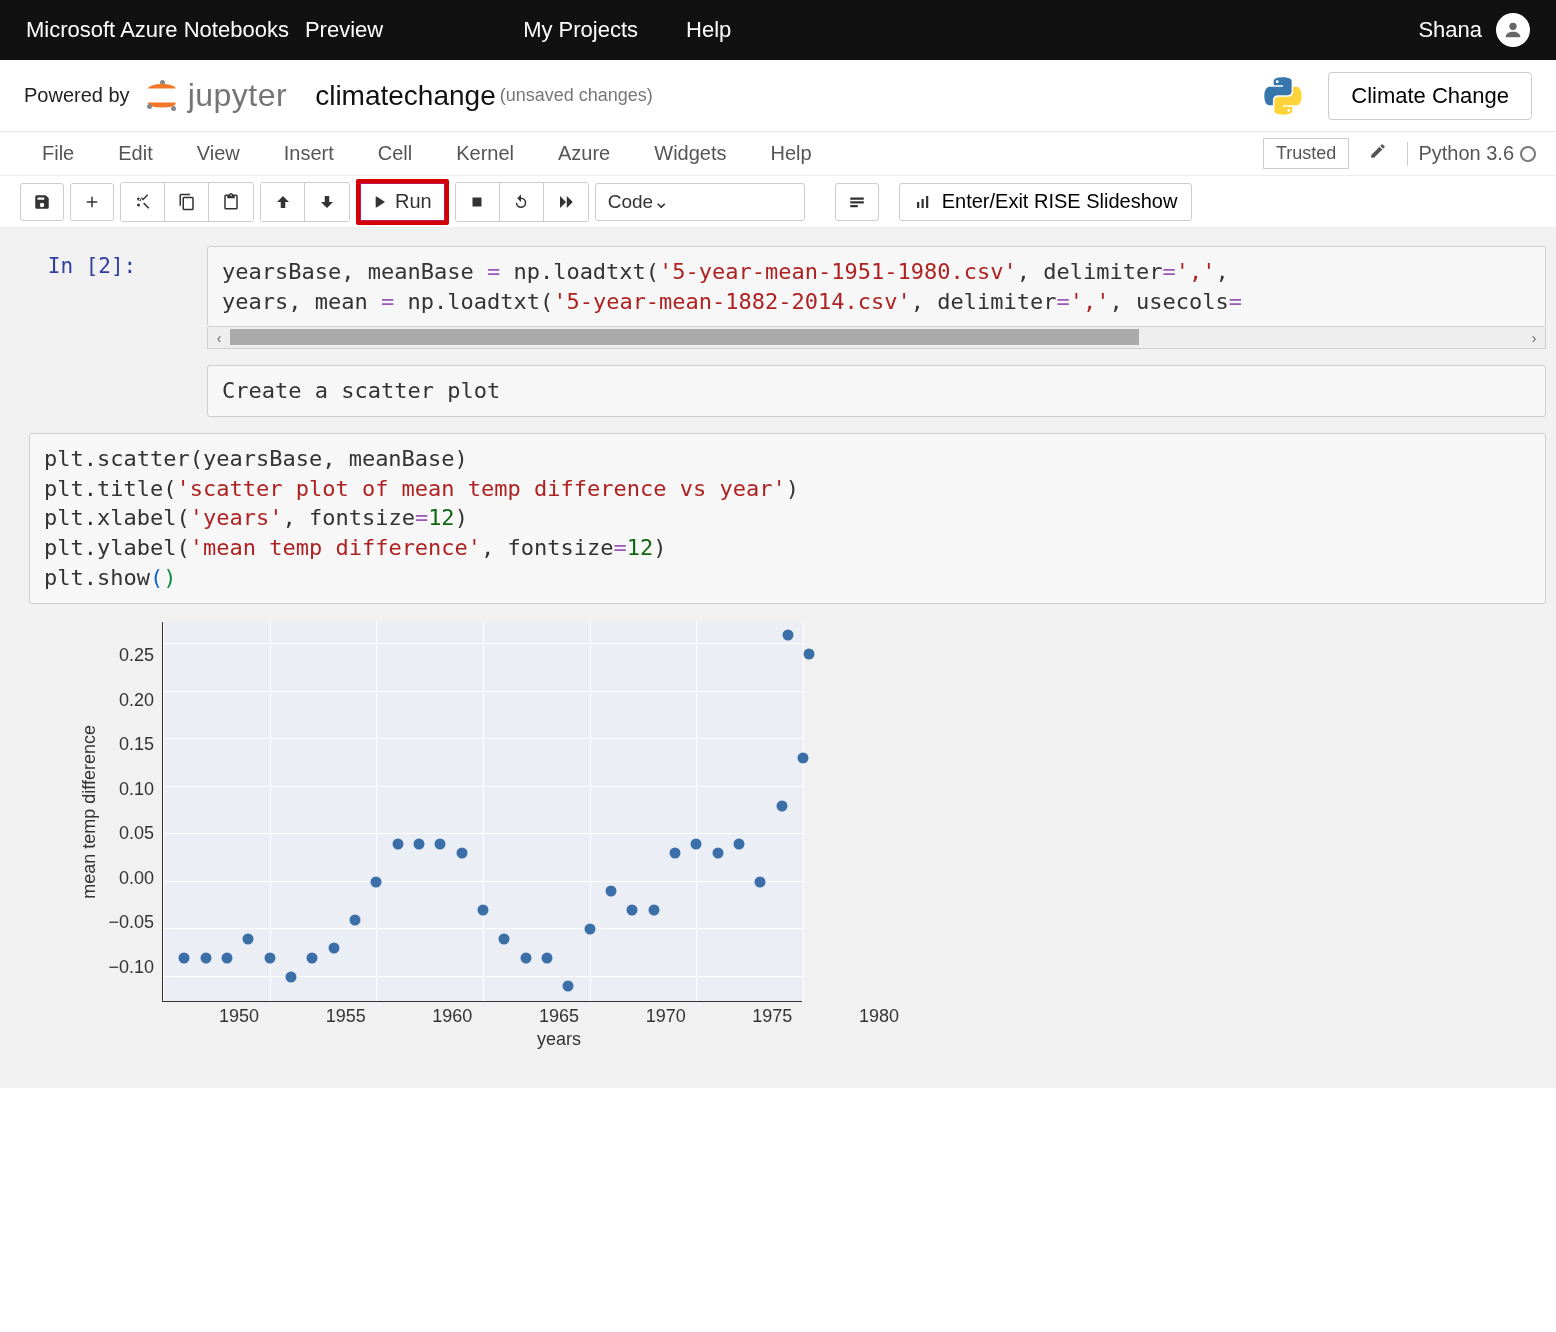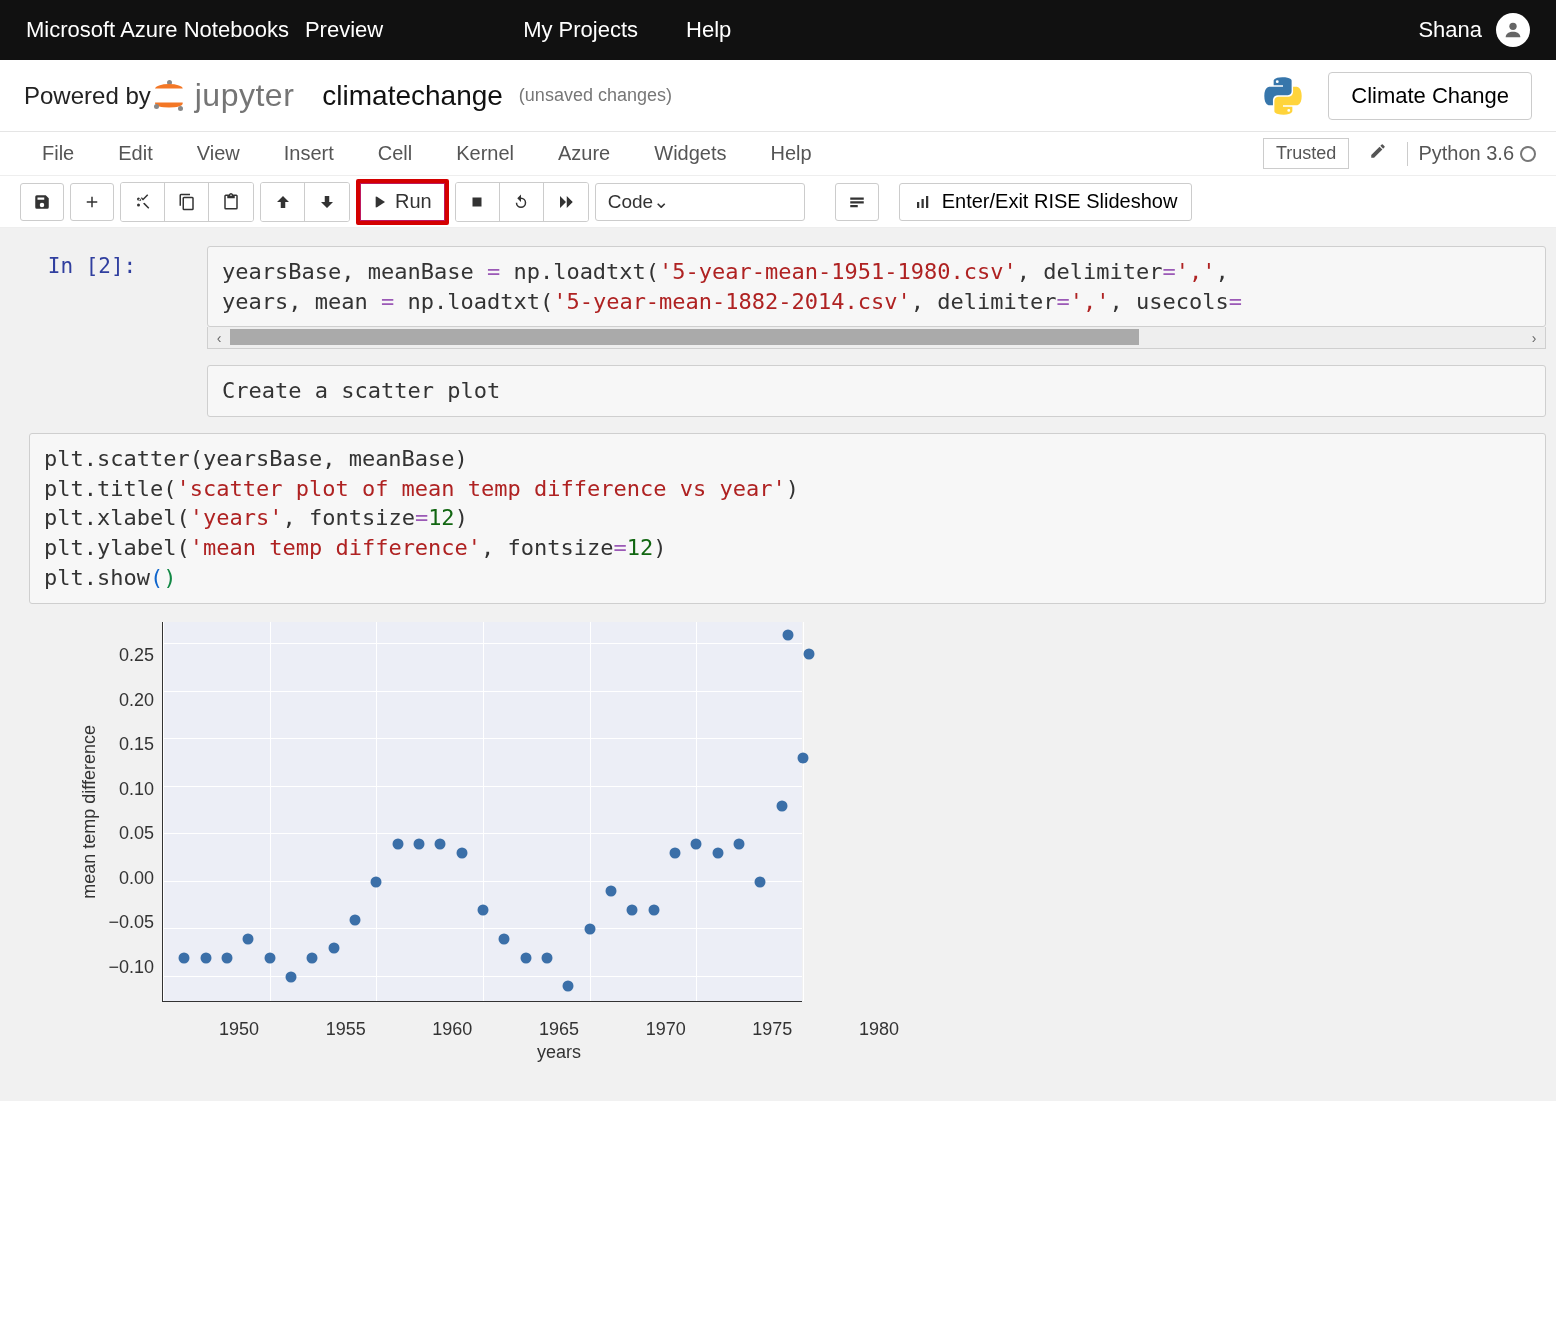--- a/index.html
+++ b/index.html
@@ -9,32 +9,32 @@
   .topbar { background: #111; color: #fff; height: 60px; display: flex; align-items: center; padding: 0 26px; font-size: 22px; }
   .topbar .brand { font-weight: 300; }
   .topbar .preview { margin-left: 16px; font-weight: 400; }
   .topbar .nav { display: flex; gap: 48px; margin-left: 140px; }
   .topbar .spacer { flex: 1; }
   .topbar .user { margin-right: 14px; }
   .topbar .avatar { width: 34px; height: 34px; border-radius: 50%; background: #fff; display: flex; align-items: center; justify-content: center; color: #444; }
 
   
   .powered { display: flex; align-items: center; height: 72px; padding: 0 24px; border-bottom: 1px solid #e5e5e5; }
-  .powered .label { font-size: 24px; color: #222; }
+  .powered .label { font-size: 20px; color: #222; margin-right: 14px; }
   .jupyter-logo { display: flex; align-items: center; gap: 8px; margin-right: 28px; }
   .jupyter-mark { width: 36px; height: 36px; position: relative; }
   .jupyter-mark .dot { position: absolute; width: 5px; height: 5px; border-radius: 50%; background: #888; }
   .jupyter-mark .d1 { top: 2px; left: 16px; }
   .jupyter-mark .d2 { bottom: 3px; right: 4px; }
   .jupyter-mark .d3 { bottom: 5px; left: 3px; }
   .jupyter-mark .arc { position: absolute; width: 28px; height: 10px; border-radius: 50%; background: #f37726; left: 4px; }
   .jupyter-mark .arc.top { top: 6px; clip-path: inset(0 0 50% 0); }
   .jupyter-mark .arc.bot { bottom: 6px; clip-path: inset(50% 0 0 0); }
   .jupyter-text { font-size: 32px; color: #757575; letter-spacing: 0.5px; font-weight: 300; }
-  .nb-title { font-size: 28px; color: #111; margin-right: 16px; }
+  .nb-title { font-size: 28px; color: #111; margin-right: 4px; }
   .nb-status { font-size: 18px; color: #777; }
   .powered .spacer { flex: 1; }
   .python-logo { margin-right: 22px; display:flex; align-items:center; }
   .btn-outline { border: 1px solid #ccc; background: #fff; border-radius: 4px; padding: 10px 22px; font-size: 22px; cursor: pointer; }
 
   
   .menubar { display: flex; align-items: center; height: 44px; padding: 0 20px; border-bottom: 1px solid #eee; font-size: 20px; color: #555; }
   .menubar .menu-item { padding: 6px 22px; cursor: pointer; }
   .menubar .spacer { flex: 1; }
   .menubar .trusted { border: 1px solid #ccc; padding: 4px 12px; font-size: 18px; margin-right: 10px; }
@@ -77,21 +77,21 @@
   
   .chart-wrap { margin: 18px 0 0 50px; width: 800px; }
   .chart-title { text-align: center; font-size: 20px; color: #333; margin-bottom: 8px; }
   .chart-row { display: flex; align-items: center; }
   .ylab { writing-mode: vertical-rl; transform: rotate(180deg); font-size: 18px; color: #333; margin-right: 6px; }
   .yaxis { display: flex; flex-direction: column; justify-content: space-between; height: 380px; width: 56px; text-align: right; font-size: 18px; color: #333; padding-right: 8px; }
   .plot { position: relative; width: 640px; height: 380px; background: #eceef6; border-bottom: 1px solid #333; border-left: 1px solid #333;}
   .gridh { position:absolute; left:0; width:100%; border-top:1px solid #fff; }
   .gridv { position:absolute; top:0; height:100%; border-left:1px solid #fff; }
   .pt { position:absolute; width:11px; height:11px; border-radius:50%; background:#3b6fa8; transform:translate(-50%,50%); }
-  .xaxis { display:flex; width:640px; margin-left: auto; font-size:18px; color:#333; margin-top:17px; }
+  .xaxis { display:flex; width:640px; margin-left: auto; font-size:18px; color:#333; margin-top:4px; }
   .xaxis span { text-align:center; }
   .xlab { text-align:center; font-size:18px; color:#333; margin-top:2px; width:640px; margin-left:auto; }
 
 </style>
 </head>
 <body>
 
 <div class="topbar">
   <span class="brand">Microsoft Azure Notebooks</span>
   <span class="preview">Preview</span>

